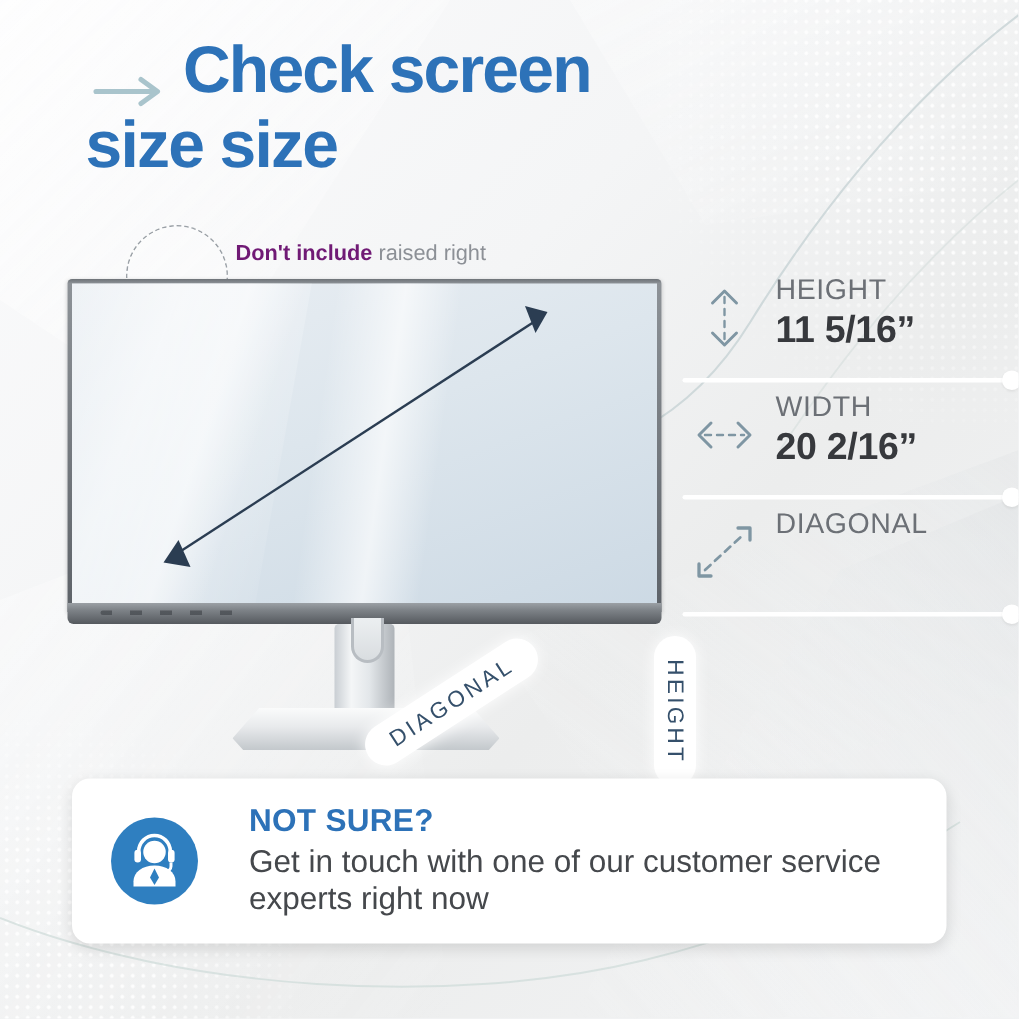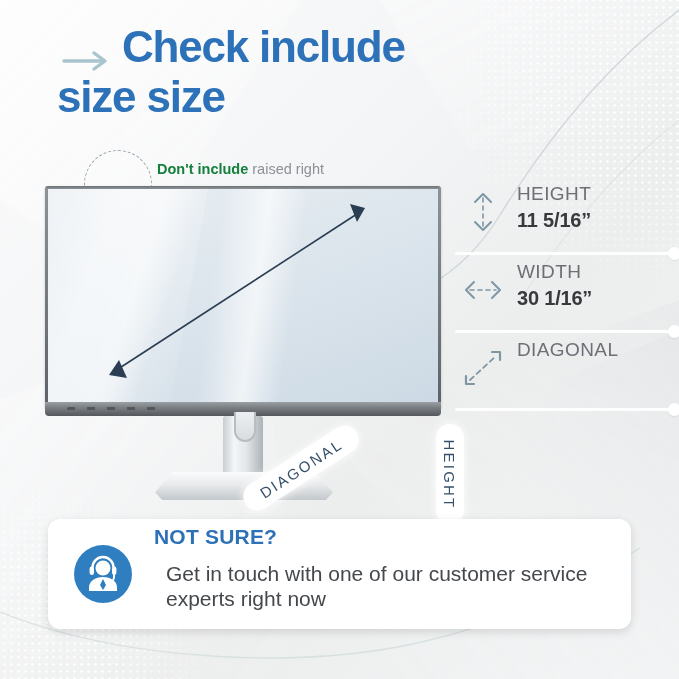--- a/index.html
+++ b/index.html
@@ -45,21 +45,21 @@
     letter-spacing:-1.2px;
     font-family:"Liberation Sans","DejaVu Sans",sans-serif;
   }
   .title .l2{display:block;padding-left:0;margin-left:-65px;}
 
   
   .frame-note{
     position:absolute;left:157px;top:161px;
     font-size:14.5px;color:#8c9096;white-space:nowrap;
   }
-  .frame-note b{color:#15803d;font-weight:700;}
+  .frame-note b{color:#701a75;font-weight:700;}
   .frame-circle{
     position:absolute;left:84px;top:150px;width:66px;height:66px;
     border:1.6px dashed #9aa0a6;border-radius:50%;background:rgba(255,255,255,.25);
   }
 
   
   .monitor{position:absolute;left:45px;top:186px;width:396px;height:300px;}
   .mon-body{
     position:absolute;left:0;top:0;width:396px;height:222px;
     background:linear-gradient(180deg,#6e7378 0%,#8d9297 3px,#5d6268 100%);
@@ -126,48 +126,48 @@
   
   .specs{position:absolute;left:455px;top:183px;width:224px;}
   .spec-row{position:relative;height:78px;}
   .spec-icon{position:absolute;left:8px;top:8px;width:40px;height:42px;}
   .spec-text{position:absolute;left:62px;top:0;}
   .spec-label{
     font-size:19px;color:#6c7076;letter-spacing:.4px;line-height:22px;
     font-weight:400;
   }
   .spec-value{
-    font-size:20px;color:#37393d;font-weight:700;line-height:30px;letter-spacing:-.2px;
+    font-size:25px;color:#37393d;font-weight:700;line-height:30px;letter-spacing:-.2px;
   }
   .divider{
     position:absolute;left:0;right:0;bottom:6px;height:3px;
     background:#fff;border-radius:2px;
   }
   .divider:after{
     content:"";position:absolute;right:-2px;top:-5px;width:13px;height:13px;
     border-radius:50%;background:#fff;box-shadow:0 1px 2px rgba(0,0,0,.07);
   }
 
   
   .card{
     position:absolute;left:48px;top:519px;width:583px;height:110px;
     background:#fff;border-radius:12px;
     box-shadow:0 3px 10px rgba(0,0,0,.13);
-    display:flex;align-items:center;
+    display:flex;align-items:center;gap:12px;
   }
   .card-icon{
     margin-left:26px;width:58px;height:58px;border-radius:50%;
     background:#2f7fc0;flex:0 0 58px;position:relative;
   }
   .card-text{margin-left:22px;}
   .card-title{
     color:#2d72b8;font-size:21px;font-weight:700;letter-spacing:.2px;margin:0 0 2px 0;
   }
   .card-body{
-    color:#45484c;font-size:21px;line-height:25px;margin:12px;font-weight:400;
+    color:#45484c;font-size:21px;line-height:25px;margin:0;font-weight:400;
   }
 </style>
 </head>
 <body>
 
 <div class="stage">
 
   <div class="bg-base"></div>
 
   <svg class="bg-facets" width="679" height="679" viewBox="0 0 679 679">
@@ -197,21 +197,21 @@
              C305,223 308,256 286,282 C262,310 214,325 170,330" fill="none" stroke="#c5d2d4" stroke-width="1.4" opacity=".9"></path>
     <path d="M679,120 C610,175 560,240 520,300" fill="none" stroke="#d6dedd" stroke-width="1.2" opacity=".7"></path>
     <path d="M0,612 C120,660 300,672 430,640 C520,618 580,586 640,548" fill="none" stroke="#cfdcd9" stroke-width="1.3" opacity=".85"></path>
   </svg>
 
   <div class="header">
     <svg class="arrow-lead" viewBox="0 0 52 22">
       <path d="M2 11 H42 M32 3 L43 11 L32 19" fill="none" stroke="#a9c4cc" stroke-width="3.4" stroke-linecap="round" stroke-linejoin="round"></path>
     </svg>
     <h1 class="title">
-      <span>Check include</span>
+      <span>Check screen</span>
       <span class="l2">size size</span>
     </h1>
   </div>
 
   <div class="frame-circle"></div>
   <div class="frame-note">
     <b>Don't include</b><span> raised right</span>
   </div>
 
   <div class="monitor">
@@ -276,21 +276,21 @@
     <div class="spec-row">
       <svg class="spec-icon" viewBox="0 0 40 42">
         <g stroke="#7f96a3" stroke-width="2" fill="none" stroke-linecap="round" stroke-linejoin="round">
           <path d="M11 13 L3 21 L11 29"></path>
           <path d="M29 13 L37 21 L29 29"></path>
           <path d="M7 21 H33" stroke-dasharray="4 4" stroke-width="1.6"></path>
         </g>
       </svg>
       <div class="spec-text">
         <div class="spec-label">WIDTH</div>
-        <div class="spec-value">30 1/16”</div>
+        <div class="spec-value">20 2/16”</div>
       </div>
       <div class="divider"></div>
     </div>
 
     <div class="spec-row">
       <svg class="spec-icon" viewBox="0 0 40 42">
         <g stroke="#7f96a3" stroke-width="2.2" fill="none" stroke-linecap="round" stroke-linejoin="round">
           <path d="M3 29 V37 H11"></path>
           <path d="M37 13 V5 H29"></path>
           <path d="M7 33 L33 9" stroke-dasharray="5 4" stroke-width="1.8"></path>

